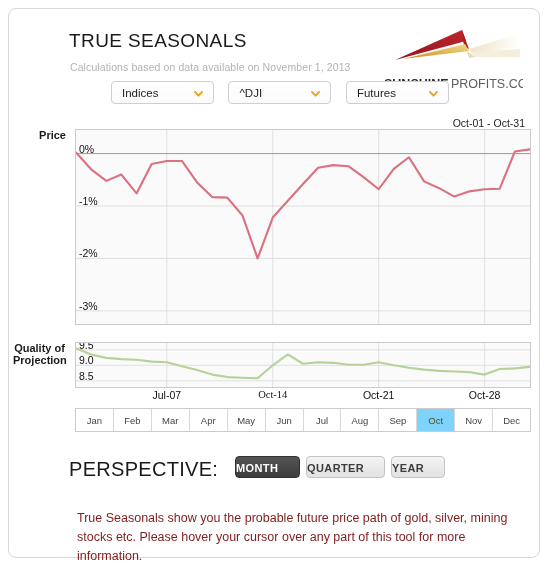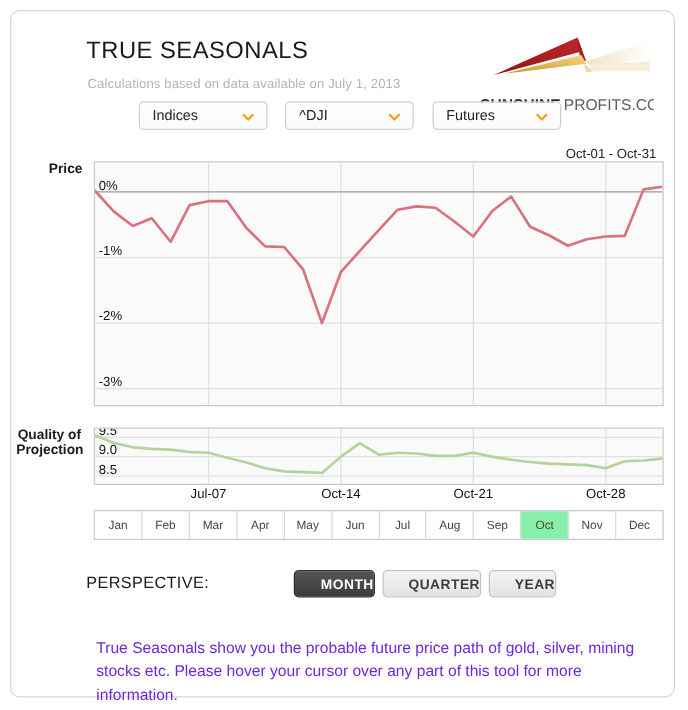--- a/index.html
+++ b/index.html
@@ -76,56 +76,56 @@
     border:1px solid #cbcbcb;box-sizing:border-box;display:flex;
     background:#fff;
   }
   .month{
     flex:1 1 0;border-right:1px solid #d9d9d9;
     font-size:9.5px;color:#444;
     display:flex;align-items:center;justify-content:center;
     cursor:pointer;box-sizing:border-box;
   }
   .month:last-child{border-right:none;}
-  .month.active{background:#86efac;color:#5b4a12;}
+  .month.active{background:#7dd3fc;color:#5b4a12;}
   
   .persp-label{
-    position:absolute;left:60px;top:449px;font-size:13px;color:#1a1a1a;
+    position:absolute;left:60px;top:449px;font-size:20px;color:#1a1a1a;
     letter-spacing:.3px;white-space:nowrap;
   }
   .pbtn{
     position:absolute;top:447px;height:22px;line-height:22px;
     border-radius:4px;font-size:11px;font-weight:bold;letter-spacing:.4px;
-    text-align:right;cursor:pointer;box-sizing:border-box;
+    text-align:left;cursor:pointer;box-sizing:border-box;
   }
   .pbtn.on{
     background:linear-gradient(#545454,#3c3c3c);color:#fff;
     border:1px solid #303030;
   }
   .pbtn.off{
     background:linear-gradient(#f4f4f4,#e2e2e2);color:#3c3c3c;
     border:1px solid #c4c4c4;
   }
   #btn-month{left:226px;width:65px;}
   #btn-quarter{left:297px;width:79px;}
   #btn-year{left:382px;width:54px;}
   
   .footer{
     position:absolute;left:68px;top:500px;width:442px;
-    font-size:12.5px;color:#6d28d9;line-height:19px;
+    font-size:12.5px;color:#7f1d1d;line-height:19px;
   }
 </style>
 </head>
 <body>
 
 <div class="widget">
 
   <div class="header">
     <div class="title">TRUE SEASONALS</div>
-    <div class="subtitle">Calculations based on data available on July 1, 2013</div>
+    <div class="subtitle">Calculations based on data available on November 1, 2013</div>
 
     <div class="logo">
       <svg width="140" height="52" viewBox="0 0 140 52">
         <defs>
           <linearGradient id="gRed" x1="0" y1="1" x2="1" y2="0">
             <stop offset="0" stop-color="#8e1519"></stop>
             <stop offset="1" stop-color="#c0262c"></stop>
           </linearGradient>
           <linearGradient id="gGold" x1="0" y1="1" x2="1" y2="0">
             <stop offset="0" stop-color="#c99214"></stop>
@@ -211,21 +211,21 @@
         <line x1="0" y1="37.80281690140847" x2="454" y2="37.80281690140847" stroke="#e0e0e0" stroke-width="1"></line>
         <path d="M0.00 5.27 L15.13 11.46 L30.27 14.87 L45.40 16.11 L60.53 16.73 L75.67 18.59 L90.80 19.21 L105.93 23.24 L121.07 26.96 L136.20 31.61 L151.33 34.08 L166.47 34.70 L181.60 35.32 L196.73 22.31 L211.87 11.46 L227.00 20.76 L242.13 19.21 L257.27 19.83 L272.40 21.69 L287.53 21.69 L302.67 19.21 L317.80 22.31 L332.93 24.79 L348.07 26.65 L363.20 27.89 L378.33 28.51 L393.47 29.13 L408.60 31.61 L423.73 26.03 L438.87 25.41 L454.00 23.86" fill="none" stroke="#b5d29a" stroke-width="2.1" stroke-linejoin="round" stroke-linecap="round"></path>
       </svg>
   <div class="ylab" style="top: -4.1831px;">9.5</div>
       <div class="ylab" style="top: 11.3099px;">9.0</div>
       <div class="ylab" style="top: 26.8028px;">8.5</div>
     </div>
 
   <div class="xaxis" id="xaxis">
       <div class="xtick" style="left: 91.8px;">Jul-07</div>
-      <div class="xtick" style="left: 197.733px;">Oct-14</div>
+      <div class="xtick" style="left: 197.733px; font-family: Liberation Serif, serif;">Oct-14</div>
       <div class="xtick" style="left: 303.667px;">Oct-21</div>
       <div class="xtick" style="left: 409.6px;">Oct-28</div>
     </div>
 
   <div class="months" id="months">
       <div class="month">Jan</div>
       <div class="month">Feb</div>
       <div class="month">Mar</div>
       <div class="month">Apr</div>
       <div class="month">May</div>

